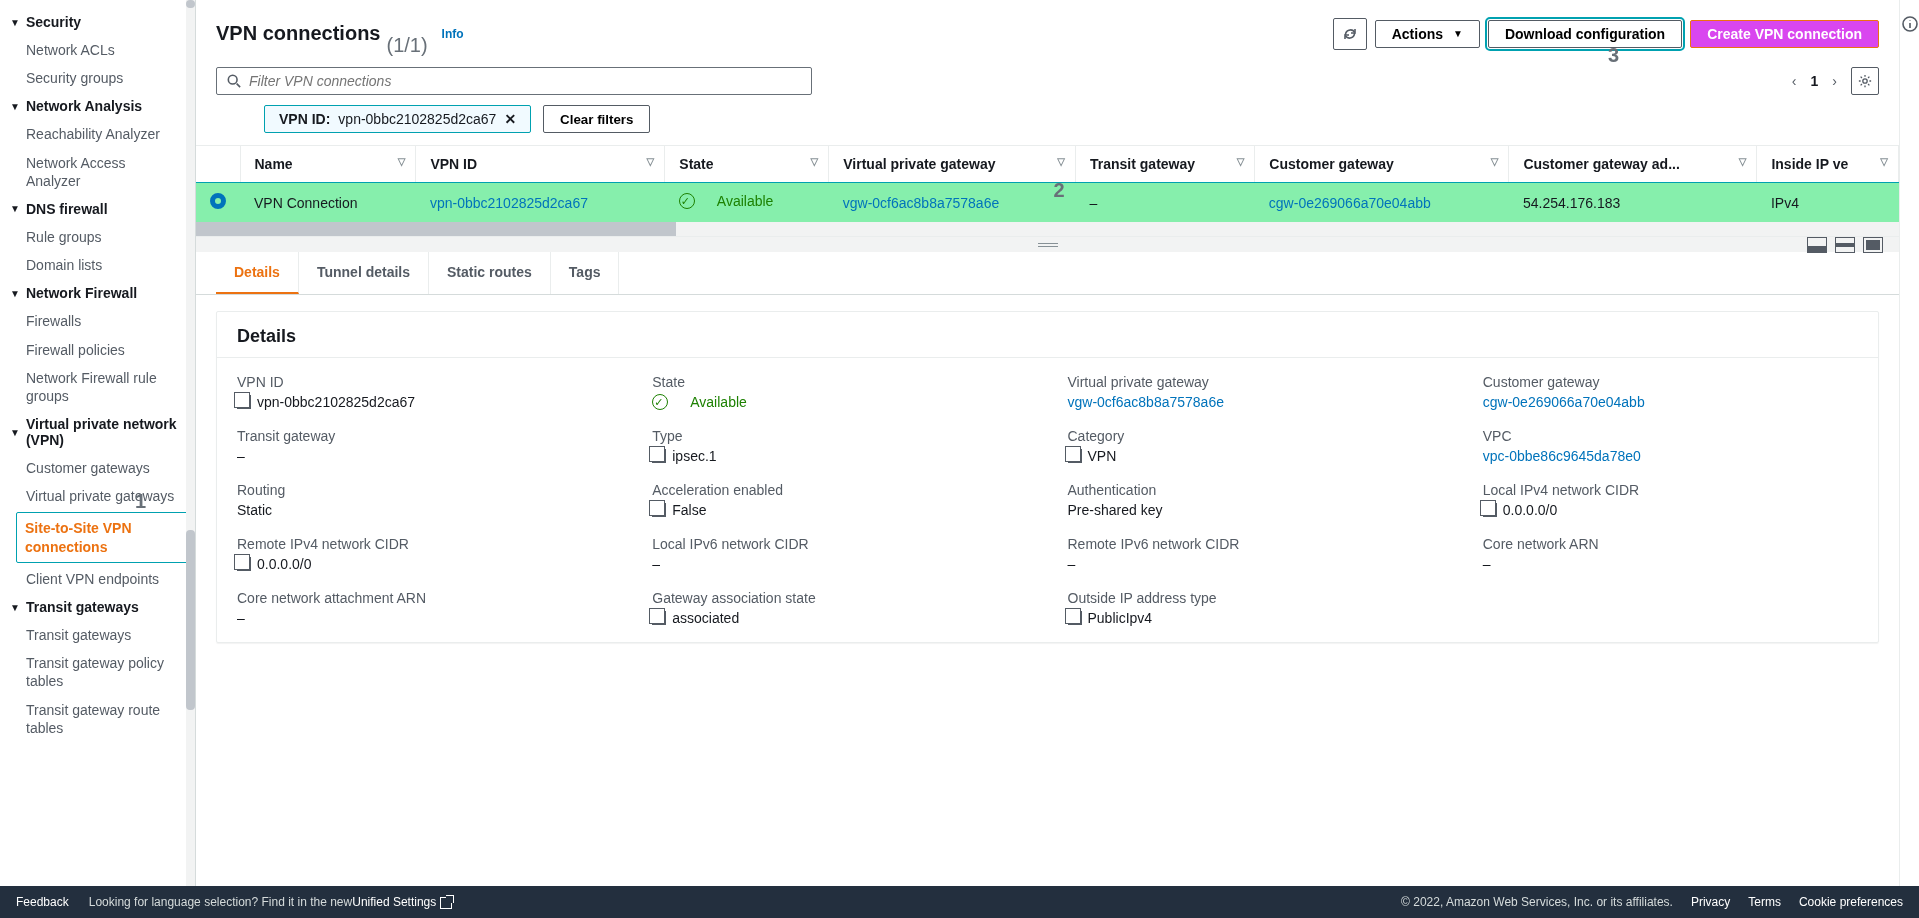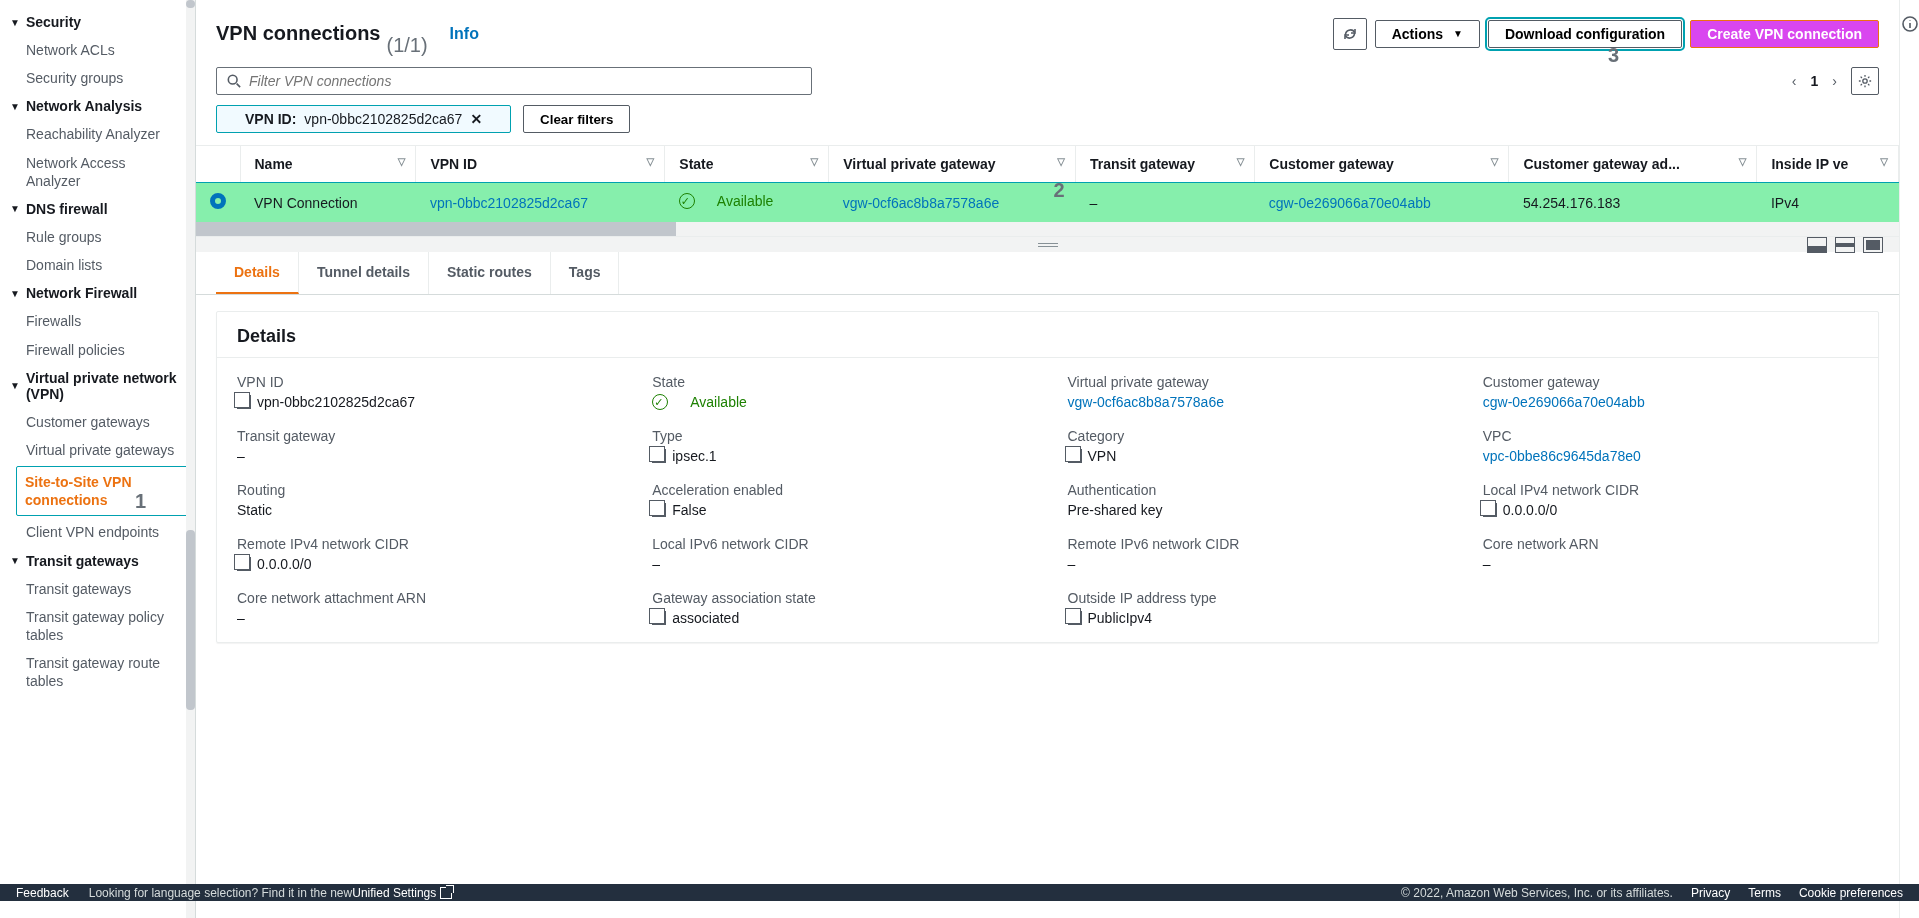--- a/index.html
+++ b/index.html
@@ -21,38 +21,38 @@
 
 .anno { position: absolute; font-weight: 900; font-size: 20px; color: #687078; z-index: 50; pointer-events: none;}
 
 
 .main { flex: 1; display: flex; flex-direction: column; background: #f2f3f3; position: relative; overflow: hidden;}
 .main-inner { padding: 0; display:flex; flex-direction:column; height: 100%; overflow:hidden;}
 
 .hdr-row { display: flex; align-items: center; padding: 10px 20px 6px 20px; background: #fff; flex-wrap: wrap;}
 .hdr-title { font-size: 20px; font-weight: 700; margin-right: 6px;}
 .hdr-count { color: #687078; font-weight: 400; margin-top: 24px; }
-.hdr-info { color: #0073bb; font-size: 16px; font-weight: 700; margin-left: 16px; cursor:pointer;}
+.hdr-info { color: #0073bb; font-size: 12px; font-weight: 700; margin-left: 8px; cursor:pointer;}
 .hdr-actions { margin-left: auto; display: flex; gap: 8px; align-items: center; }
 .btn { border: 1px solid #545b64; background: #fff; padding: 5px 16px; border-radius: 2px; font-weight: 700; font-size: 14px; cursor: pointer; display:inline-flex; align-items:center; gap:6px;}
 .btn-primary { background: #d946ef; color: #fff; border-color: #ec7211;}
 .btn-highlight { outline: 2px solid #00a1b0; outline-offset: 1px;}
 .icon-btn { border:1px solid #545b64; background:#fff; width:34px; height:32px; border-radius:2px; display:inline-flex; align-items:center; justify-content:center; cursor:pointer;}
 .caret-dn { font-size:10px; margin-left:4px;}
 
 .filter-row { display:flex; align-items:center; padding: 4px 20px 10px 20px; background:#fff;}
 .search { flex: 0 0 596px; display:flex; align-items:center; border:1px solid #687078; border-radius:2px; padding:5px 10px; background:#fff;}
 .search input { border:none; outline:none; width:100%; font-size:14px; font-style:italic; color:#687078;}
 .search-icon { margin-right:8px; color:#545b64; font-size:14px;}
 .pager { margin-left:auto; display:flex; align-items:center; gap:14px; color:#545b64;}
 .pager .pg-num { font-weight:700; color:#16191f;}
 .gear-btn { border:1px solid #545b64; border-radius:2px; width:28px; height:28px; display:inline-flex; align-items:center; justify-content:center; cursor:pointer;}
 
 .chips-row { display:flex; gap:12px; padding: 0 20px 12px 20px; background:#fff;}
-.chip { border:1px solid #00a1b0; border-radius:2px; background:#f1faff; padding:5px 28px; display:flex; align-items:center; gap:8px; font-size:14px;}
+.chip { border:1px solid #00a1b0; border-radius:2px; background:#f1faff; padding:5px 14px; display:flex; align-items:center; gap:8px; font-size:14px;margin-left:48px;}
 .chip b { font-weight:700;}
 .chip-x { cursor:pointer; font-weight:700; color:#16191f;}
 .clear-btn { border:1px solid #545b64; background:#fff; padding:5px 16px; border-radius:2px; font-weight:700; cursor:pointer;}
 
 
 .tbl-wrap { background:#fff; overflow-x:auto; border-top:1px solid #eaeded; }
 table.grid { border-collapse: collapse; min-width: 1540px; width:100%; }
 .grid th { text-align:left; font-weight:700; font-size:14px; padding:10px 14px; border-bottom:1px solid #eaeded; border-right:1px solid #eaeded; white-space:nowrap; position:relative;}
 .grid th .sort { position:absolute; right:10px; color:#879196; font-size:10px;}
 .grid td { padding:10px 14px; font-size:14px; white-space:nowrap;}
@@ -84,21 +84,21 @@
 .card-hdr { padding:14px 20px 10px 20px; font-size:18px; font-weight:700; border-bottom:1px solid #eaeded;}
 .card-body { padding: 16px 20px; }
 .kv-grid { display:grid; grid-template-columns: repeat(4, 1fr); gap: 18px 40px;}
 .kv .k { font-size:14px; color:#545b64; margin-bottom:4px;}
 .kv .v { font-size:14px; color:#16191f; display:flex; align-items:center; gap:6px;}
 .copy-ic { width:14px; height:14px; border:1.5px solid #545b64; position:relative; display:inline-block; flex-shrink:0;}
 .copy-ic::after{content:""; position:absolute; width:14px; height:14px; border:1.5px solid #545b64; left:-4px; top:-4px; background:#fff;}
 .dash { color:#16191f;}
 
 
-.footer { position:absolute; left:0; right:0; bottom:17px; height:17px; background:#232f3e; color:#d5dbdb; font-size:12px; display:flex; align-items:center; padding:8px 16px; z-index:40;}
+.footer { position:absolute; left:0; right:0; bottom:0; height:32px; background:#232f3e; color:#d5dbdb; font-size:12px; display:flex; align-items:center; padding:8px 16px; z-index:40;}
 .footer a { color:#fff; }
 .footer .f-right { margin-left:auto; display:flex; gap:18px; align-items:center;}
 .ext-ic { display:inline-block; width:12px; height:12px; border:1.5px solid #fff; position:relative; margin-left:4px; vertical-align:middle;}
 .ext-ic::after{content:""; position:absolute; width:7px; height:7px; border-top:1.5px solid #fff; border-right:1.5px solid #fff; right:-3px; top:-3px; background:#232f3e;}
 
 
 .info-handle { width:20px; display:flex; align-items:flex-start; justify-content:center; padding-top:16px; color:#545b64; font-size:16px; background:#fff; border-left:1px solid #eaeded;}
 
 svg { display:block;}
 </style>
@@ -130,20 +130,21 @@
           <span>DNS firewall</span>
         </div>
         <div class="sb-item">Rule groups</div>
         <div class="sb-item">Domain lists</div>
         <div class="sb-group-hdr">
           <span class="sb-caret">▼</span>
           <span>Network Firewall</span>
         </div>
         <div class="sb-item">Firewalls</div>
         <div class="sb-item">Firewall policies</div>
+        <div class="sb-item">Network Firewall rule groups</div>
         <div class="sb-group-hdr">
           <span class="sb-caret">▼</span>
           <span>Virtual private network (VPN)</span>
         </div>
         <div class="sb-item">Customer gateways</div>
         <div class="sb-item">Virtual private gateways</div>
         <div class="sb-item active">Site-to-Site VPN connections</div>
         <div class="sb-item">Client VPN endpoints</div>
         <div class="sb-group-hdr">
           <span class="sb-caret">▼</span>

